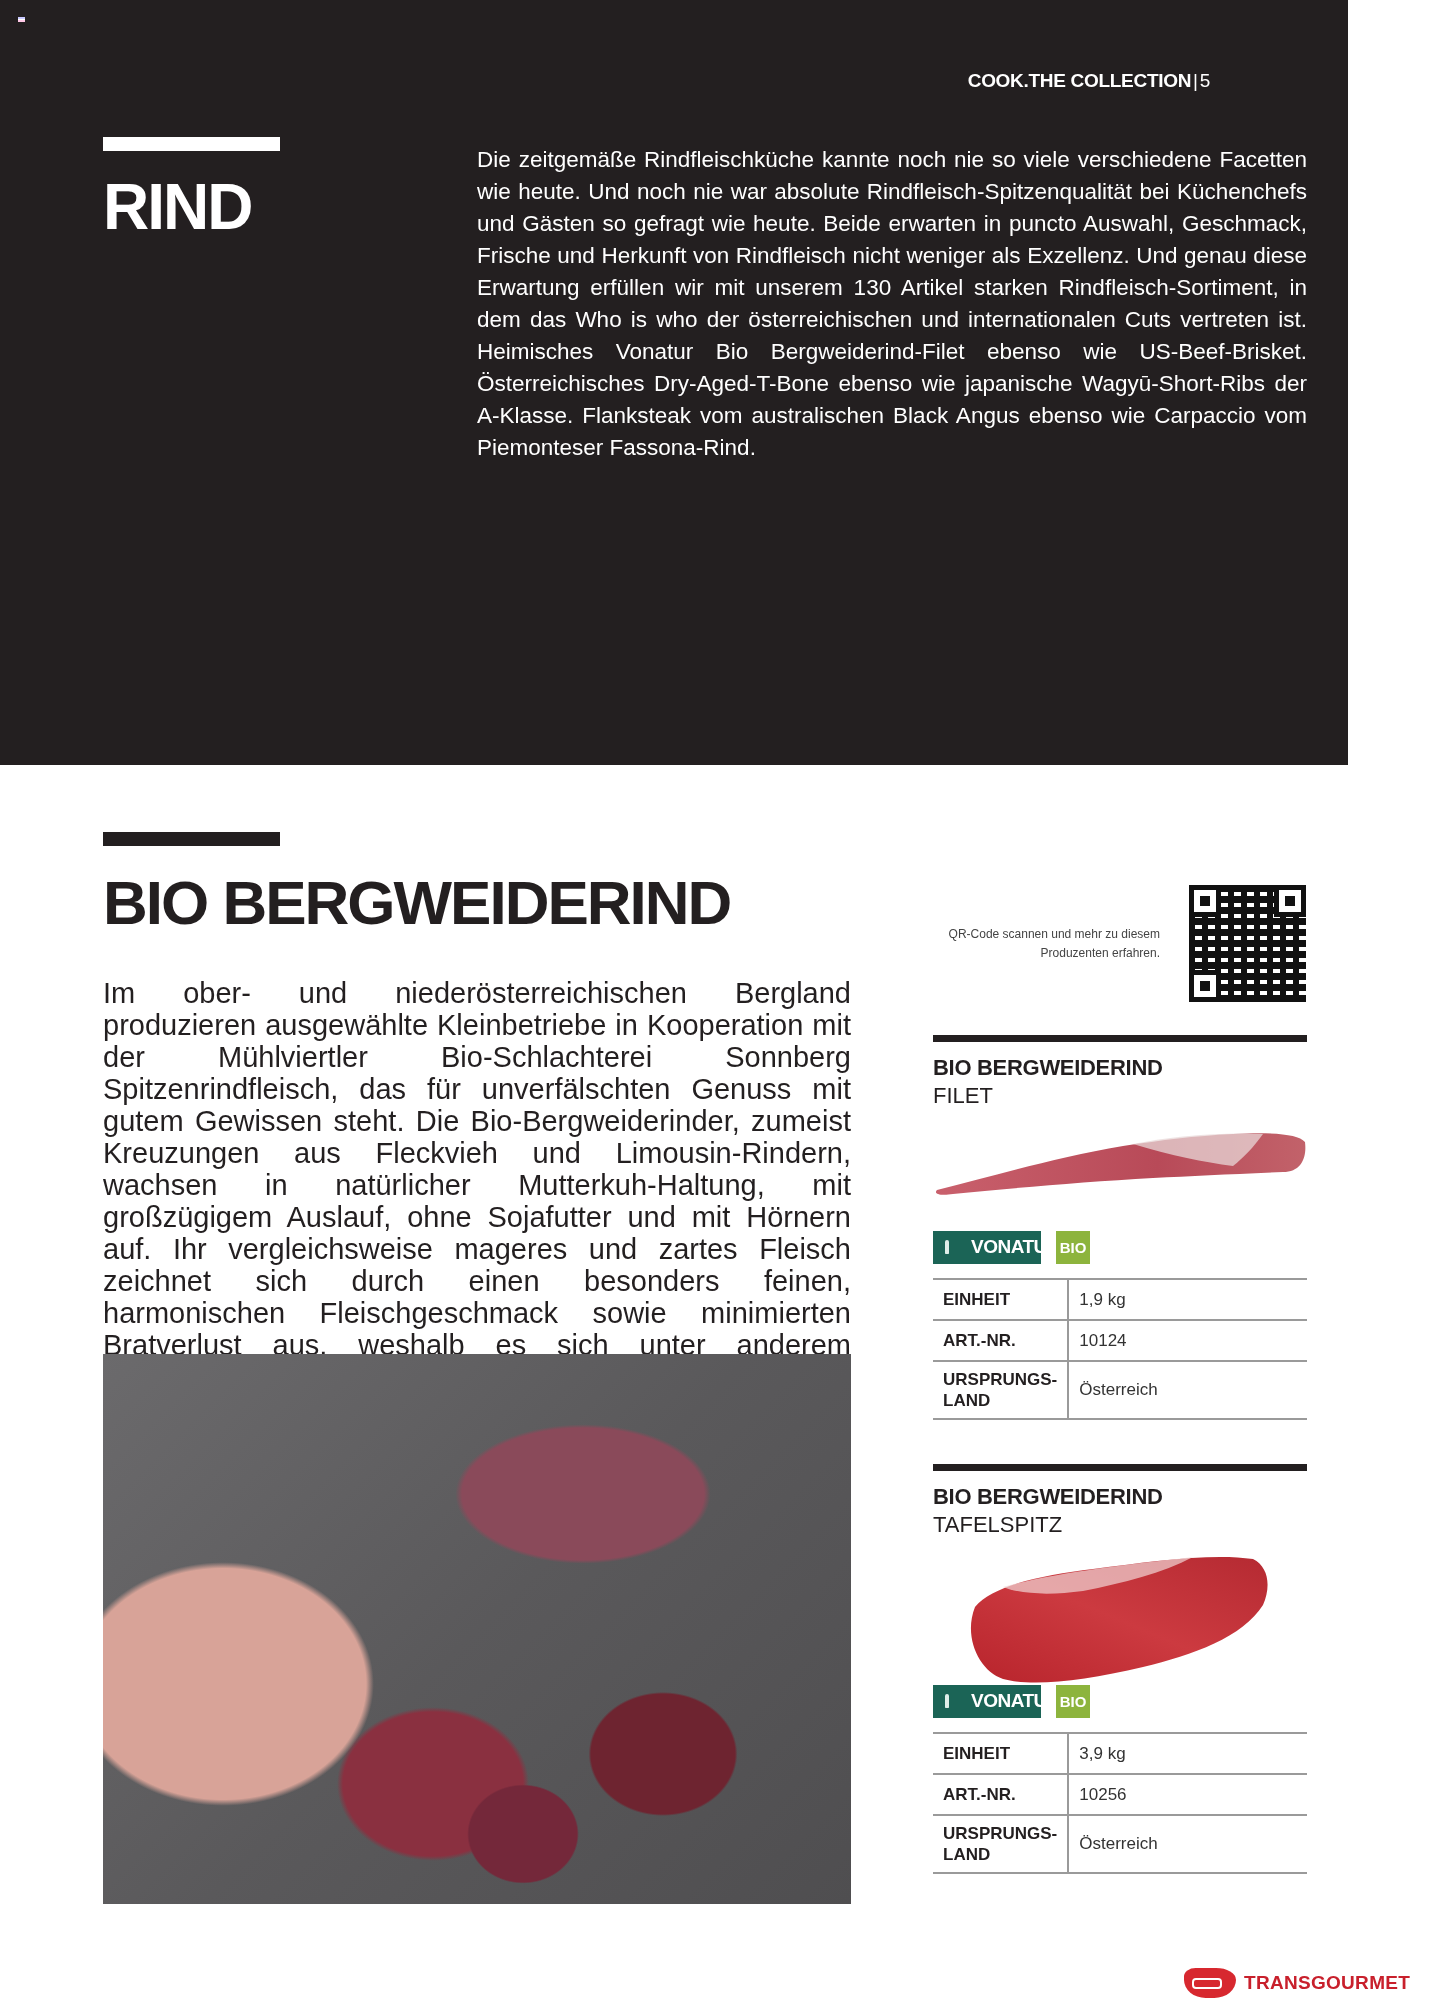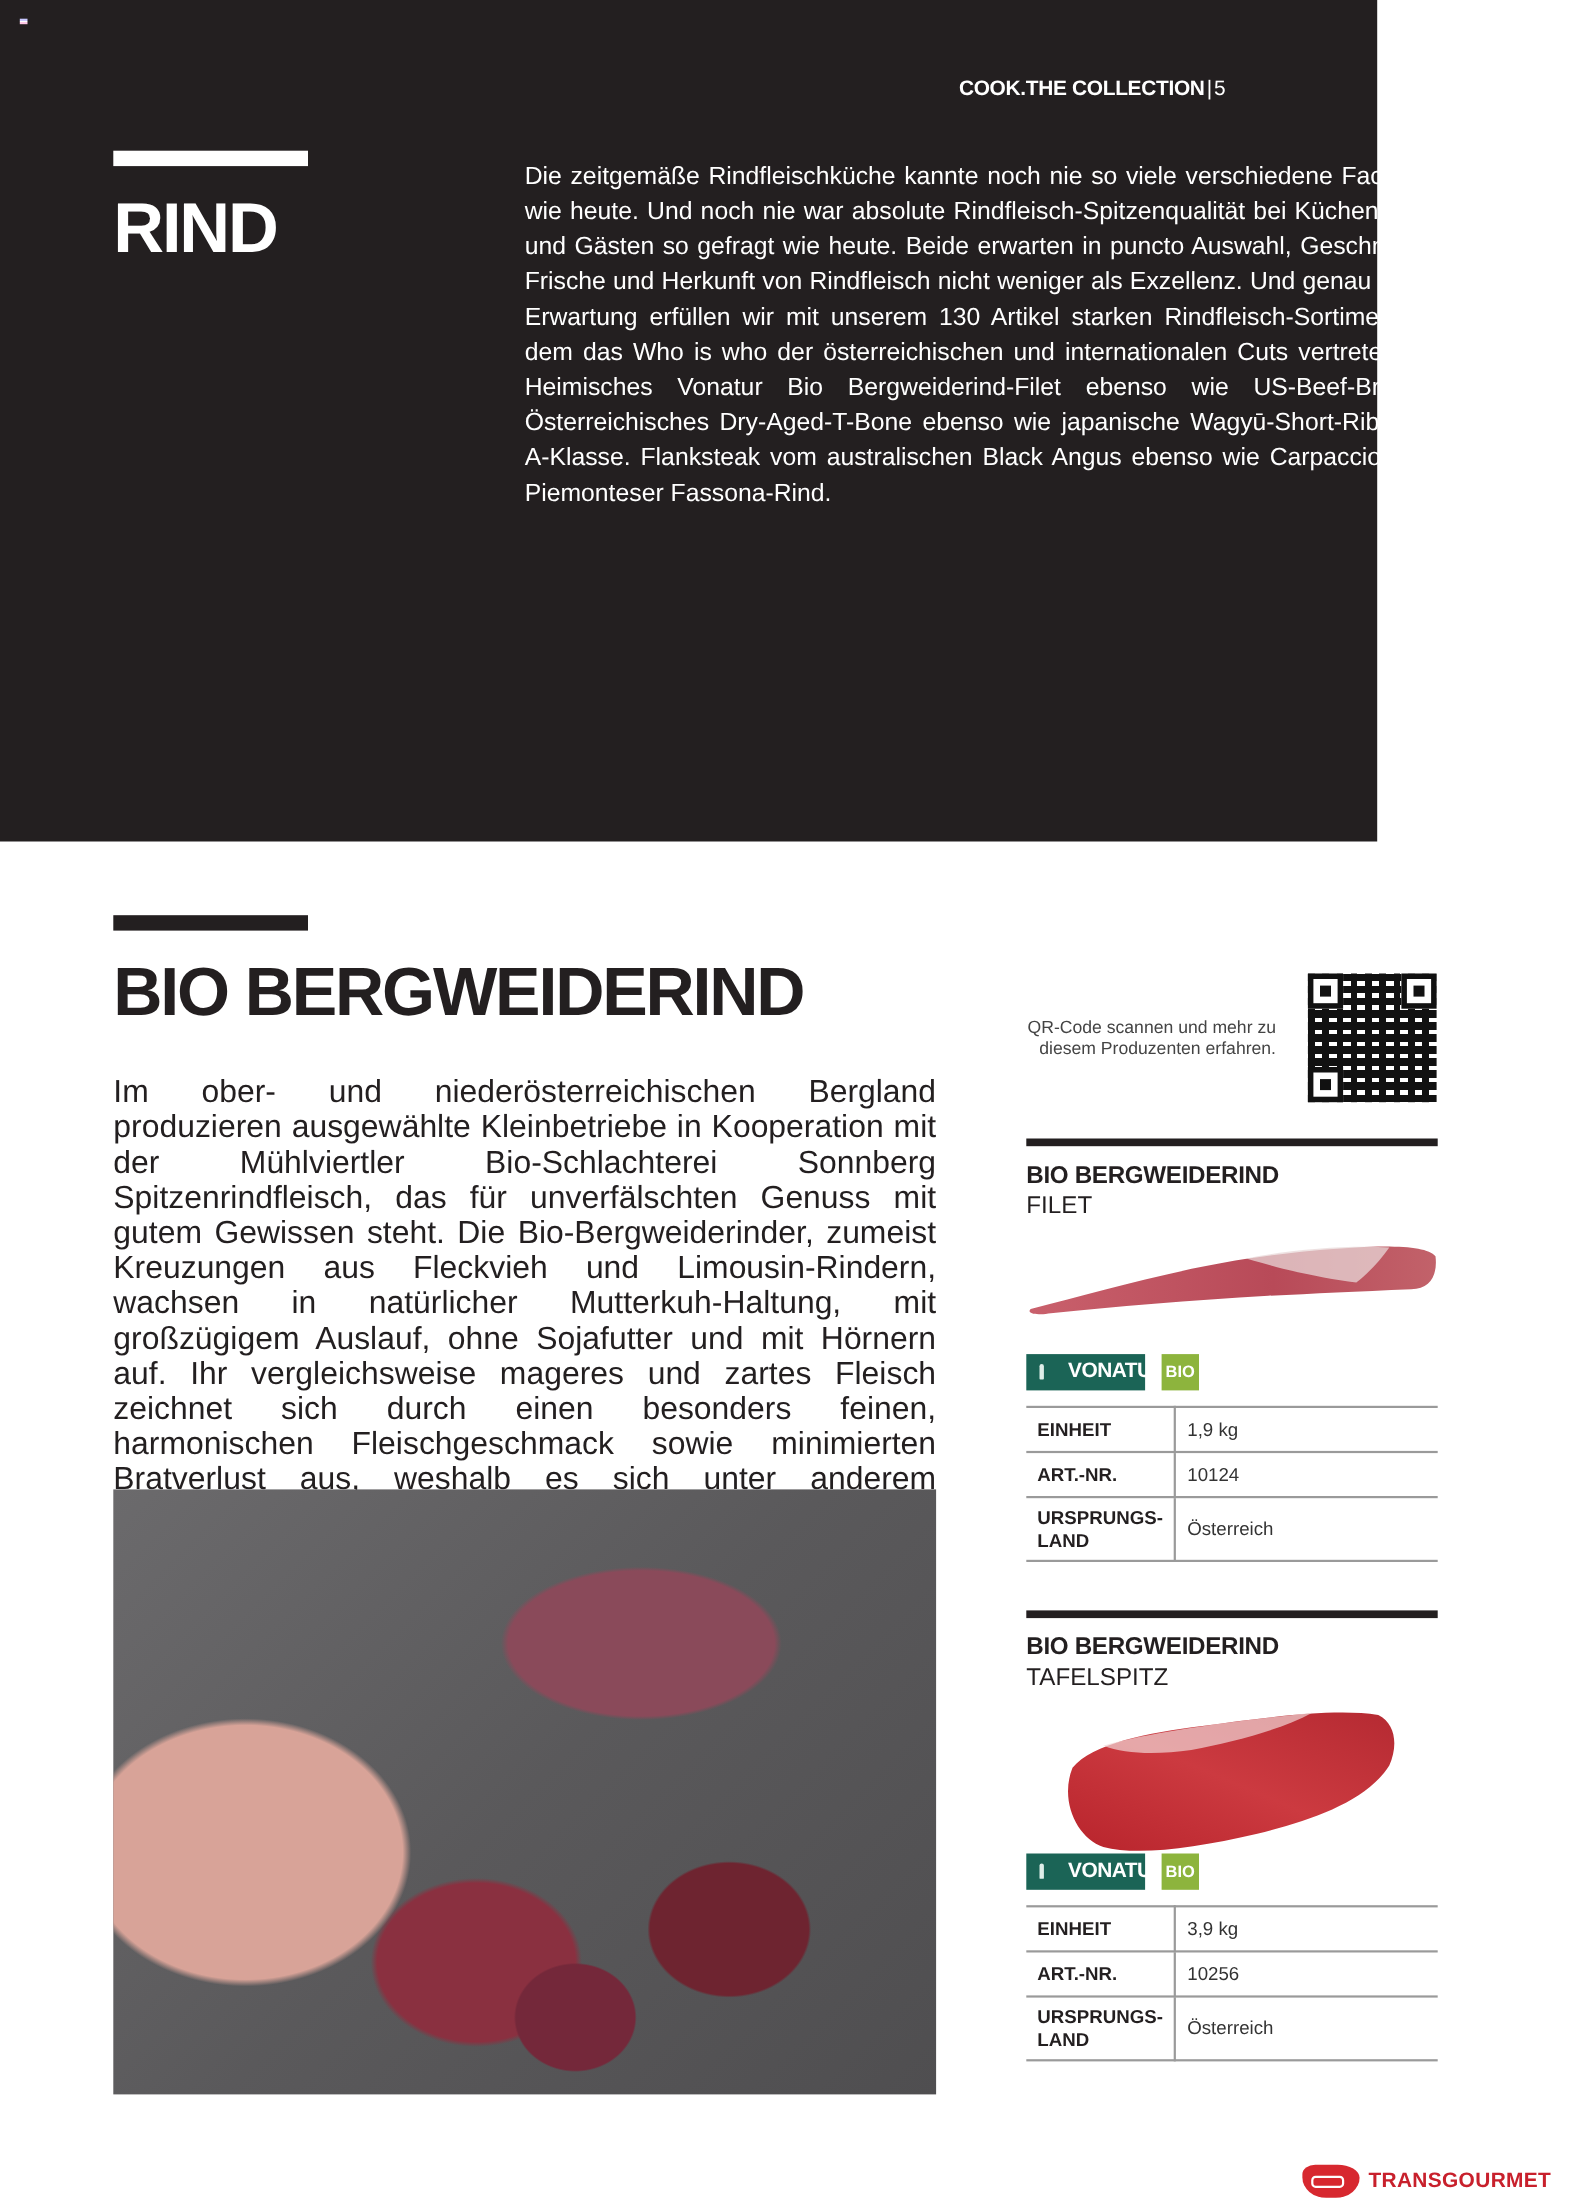--- a/index.html
+++ b/index.html
@@ -1,21 +1,21 @@
 <!DOCTYPE html>
 <html><head>
 <meta charset="utf-8">
 <style>
   * { box-sizing: border-box; margin: 0; padding: 0; }
   html, body { width: 1444px; height: 2000px; background: #ffffff; overflow: hidden; }
   body { font-family: "Liberation Sans", "DejaVu Sans", sans-serif; color: #231f20; position: relative; }
 
   
   .band {
-    position: absolute; left: 0; top: 0; width: 1252px; height: 765px;
+    position: absolute; left: 0; top: 0; width: 1348px; height: 765px;
     background: #231f20; color: #ffffff;
   }
   .corner-mark {
     position: absolute; left: 18px; top: 17px; width: 7px; height: 5px;
     background: linear-gradient(#c8c8ff 0 33%, #ffffff 33% 66%, #ffc8e6 66% 100%);
   }
   .running-head {
     position: absolute; right: 138px; top: 70px;
     font-family: "Liberation Sans", sans-serif; font-size: 19px; font-weight: bold;
     letter-spacing: -0.3px; color: #ffffff; white-space: nowrap;
@@ -57,21 +57,21 @@
       radial-gradient(ellipse 90px 80px at 420px 480px, #74283a 0 60%, transparent 62%),
       radial-gradient(ellipse 220px 120px at 480px 140px, #8a4a5a 0 55%, transparent 58%),
       radial-gradient(ellipse 260px 210px at 120px 330px, #d8a398 0 55%, transparent 58%),
       radial-gradient(ellipse 200px 160px at 330px 430px, #8a3040 0 45%, transparent 48%),
       linear-gradient(135deg, #6b6a6c 0%, #5a595b 50%, #4f4e50 100%);
   }
 
   
   .qr-caption {
     position: absolute; left: 930px; top: 925px; width: 230px;
-    font-family: "Liberation Sans", sans-serif; font-size: 16px; line-height: 19px;
+    font-family: "Liberation Sans", sans-serif; font-size: 12px; line-height: 19px;
     color: #444; text-align: right;
   }
   .qr {
     position: absolute; left: 1189px; top: 885px; width: 117px; height: 117px;
     background-color: #fff;
     background-image:
       repeating-linear-gradient(90deg, #111 0 6px, transparent 6px 13px),
       repeating-linear-gradient(0deg, #111 0 7px, transparent 7px 11px);
     background-blend-mode: normal;
   }

